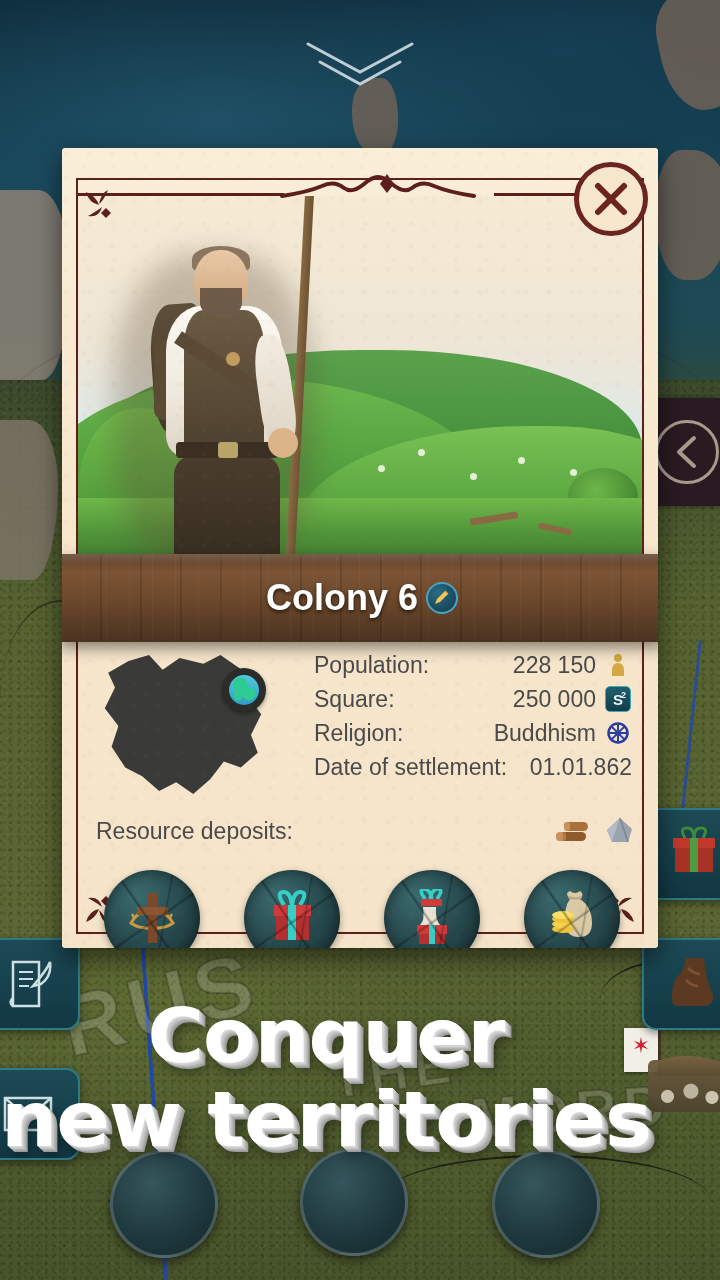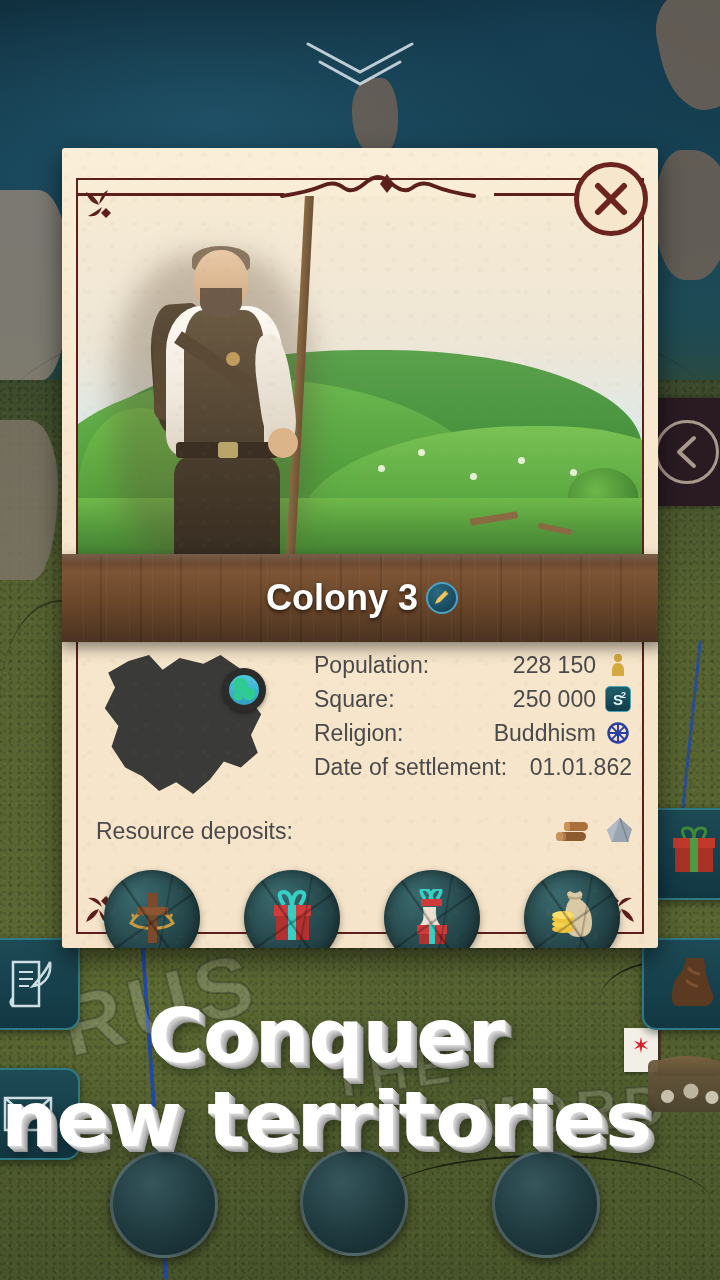--- a/index.html
+++ b/index.html
@@ -601,21 +601,21 @@
     </svg>
     <svg class="corner-orn orn-br" viewBox="0 0 40 40">
       <path d="M2 4 q10 4 13 13 q-10 -2 -13 -13 z" fill="currentColor"></path>
       <path d="M24 2 q-4 10 -9 14 q2 -11 9 -14 z" fill="currentColor"></path>
       <path d="M4 28 q9 -5 14 -9 q-3 11 -14 9 z" fill="currentColor"></path>
       <path d="M22 20 l5 5 l-5 5 l-5 -5 z" fill="currentColor"></path>
     </svg>
 
     <div class="banner">
       <div class="banner-title">
-        <span>Colony 3</span>
+        <span>Colony 6</span>
         <span class="edit-badge">
           <svg width="18" height="18" viewBox="0 0 18 18">
             <path d="M2 15 l2 -5 l8 -8 l3 3 l-8 8 z" fill="#f2c75a"></path>
             <path d="M12 2 l3 3" stroke="#d9a93f" stroke-width="1.5"></path>
           </svg>
         </span>
       </div>
     </div>
 
     <div class="stats-area">

